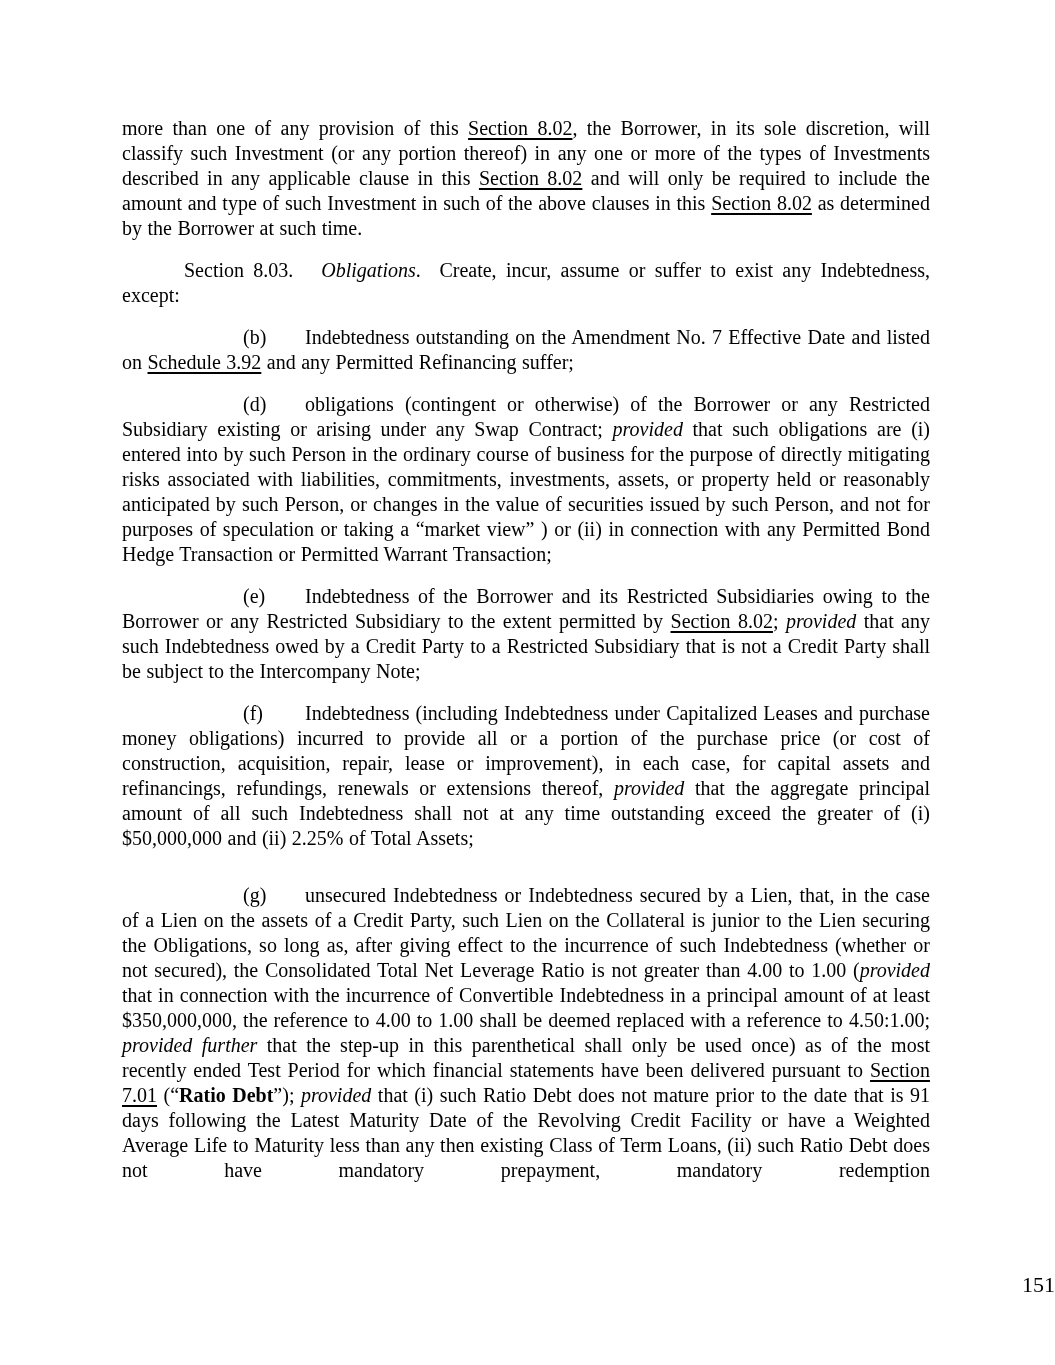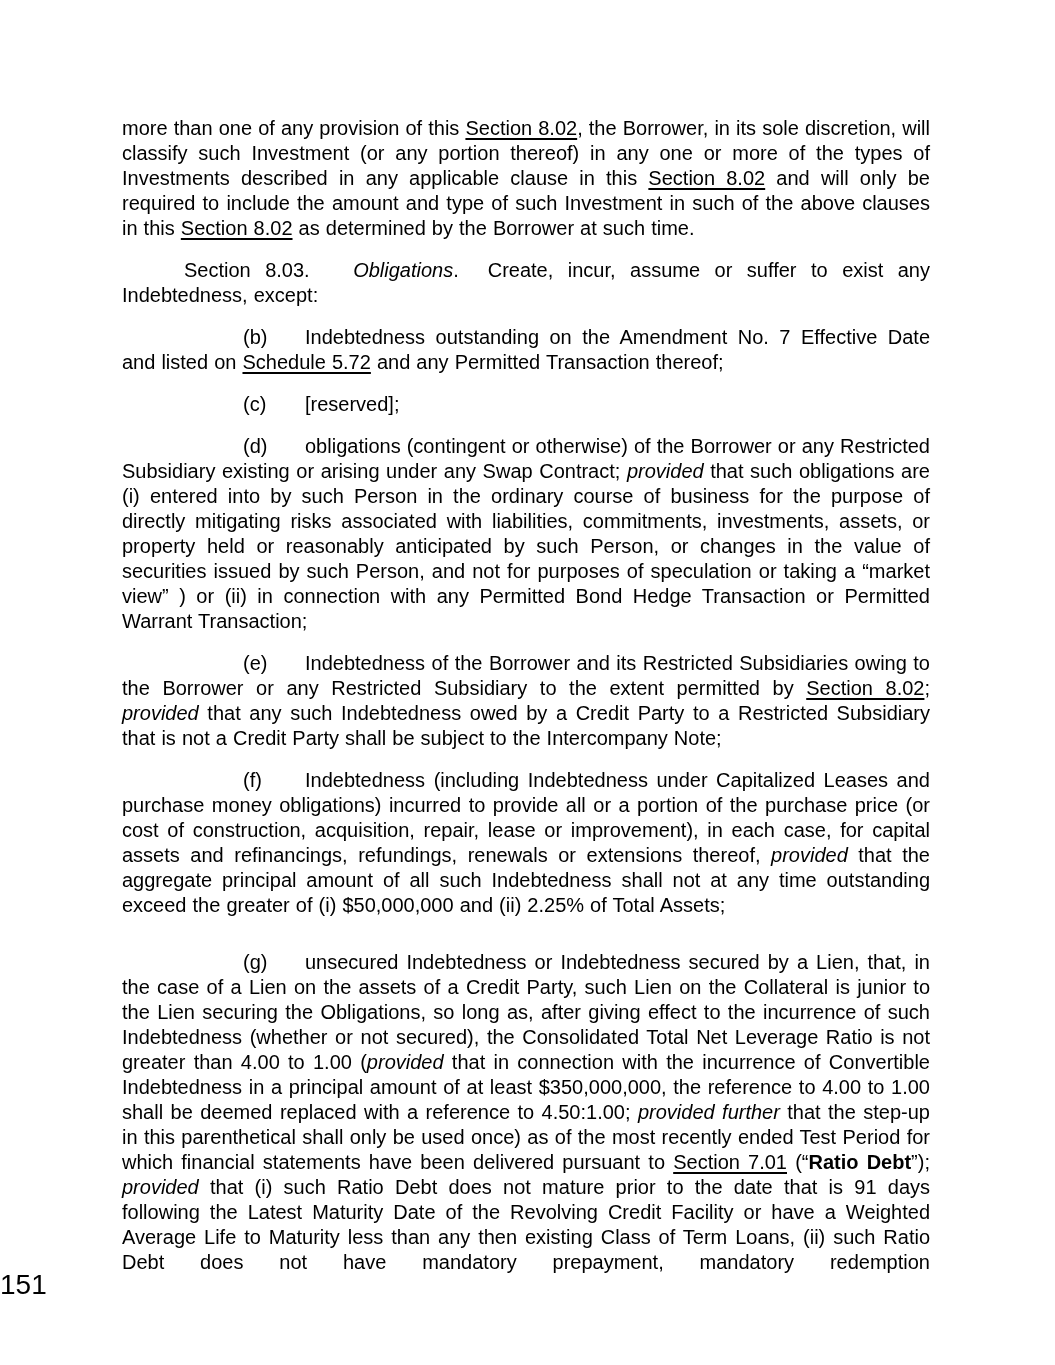--- a/index.html
+++ b/index.html
@@ -6,21 +6,21 @@
     margin: 0;
     padding: 0;
     background: #ffffff;
   }
   .page {
     position: relative;
     width: 1055px;
     height: 1365px;
     background: #ffffff;
     color: #000000;
-    font-family: Liberation Sans, sans-serif;
+    font-family: Liberation Serif, serif;
     overflow: hidden;
   }
   .doc-body {
     position: absolute;
     left: 122px;
     top: 116px;
     width: 808px;
   }
   .para {
     margin: 0 0 17px 0;
@@ -39,33 +39,32 @@
     text-indent: 0;
   }
   .u { text-decoration: underline; text-underline-offset: 3px; }
   .i { font-style: italic; }
   .b { font-weight: bold; }
   .page-number {
     position: absolute;
     left: 0;
     top: 1272px;
     width: 100%;
-    text-align: left;
-    font-size: 28px;
+    text-align: right;
+    font-size: 22px;
     line-height: 25px;
   }
 </style>
 </head>
 <body>
 
 <div class="page">
   <div class="doc-body">
       <p class="para style-body"><span>more than one of any provision of this </span><span class="u">Section 8.02</span><span>, the Borrower, in its sole discretion, will classify such Investment (or any portion thereof) in any one or more of the types of Investments described in any applicable clause in this </span><span class="u">Section 8.02</span><span> and will only be required to include the amount and type of such Investment in such of the above clauses in this </span><span class="u">Section 8.02</span><span> as determined by the Borrower at such time.</span></p>
       <p class="para style-section"><span>Section 8.03.&nbsp;&nbsp; </span><span class="i">Obligations</span><span>.&nbsp; Create, incur, assume or suffer to exist any Indebtedness, except:</span></p>
-      <p class="para style-clause"><span class="clause-label">(b)</span><span>Indebtedness outstanding on the Amendment No. 7 Effective Date and listed on </span><span class="u">Schedule 5.72</span><span> and any Permitted Transaction thereof;</span></p>
-      <p class="para style-clause"><span class="clause-label">(c)</span><span>[reserved];</span></p>
+      <p class="para style-clause"><span class="clause-label">(b)</span><span>Indebtedness outstanding on the Amendment No. 7 Effective Date and listed on </span><span class="u">Schedule 3.92</span><span> and any Permitted Refinancing suffer;</span></p>
       <p class="para style-clause"><span class="clause-label">(d)</span><span>obligations (contingent or otherwise) of the Borrower or any Restricted Subsidiary existing or arising under any Swap Contract; </span><span class="i">provided</span><span> that such obligations are (i) entered into by such Person in the ordinary course of business for the purpose of directly mitigating risks associated with liabilities, commitments, investments, assets, or property held or reasonably anticipated by such Person, or changes in the value of securities issued by such Person, and not for purposes of speculation or taking a “market view” ) or (ii) in connection with any Permitted Bond Hedge Transaction or Permitted Warrant Transaction;</span></p>
       <p class="para style-clause"><span class="clause-label">(e)</span><span>Indebtedness of the Borrower and its Restricted Subsidiaries owing to the Borrower or any Restricted Subsidiary to the extent permitted by </span><span class="u">Section 8.02</span><span>; </span><span class="i">provided</span><span> that any such Indebtedness owed by a Credit Party to a Restricted Subsidiary that is not a Credit Party shall be subject to the Intercompany Note;</span></p>
       <p class="para style-clause"><span class="clause-label">(f)</span><span>Indebtedness (including Indebtedness under Capitalized Leases and purchase money obligations) incurred to provide all or a portion of the purchase price (or cost of construction, acquisition, repair, lease or improvement), in each case, for capital assets and refinancings, refundings, renewals or extensions thereof, </span><span class="i">provided</span><span> that the aggregate principal amount of all such Indebtedness shall not at any time outstanding exceed the greater of (i) $50,000,000 and (ii) 2.25% of Total Assets;</span></p>
       <p class="para style-clause justify-last"><span class="clause-label">(g)</span><span>unsecured Indebtedness or Indebtedness secured by a Lien, that, in the case of a Lien on the assets of a Credit Party, such Lien on the Collateral is junior to the Lien securing the Obligations, so long as, after giving effect to the incurrence of such Indebtedness (whether or not secured), the Consolidated Total Net Leverage Ratio is not greater than 4.00 to 1.00 (</span><span class="i">provided</span><span> that in connection with the incurrence of Convertible Indebtedness in a principal amount of at least $350,000,000, the reference to 4.00 to 1.00 shall be deemed replaced with a reference to 4.50:1.00; </span><span class="i">provided further</span><span> that the step-up in this parenthetical shall only be used once) as of the most recently ended Test Period for which financial statements have been delivered pursuant to </span><span class="u">Section 7.01</span><span> (“</span><span class="b">Ratio Debt</span><span>”); </span><span class="i">provided</span><span> that (i) such Ratio Debt does not mature prior to the date that is 91 days following the Latest Maturity Date of the Revolving Credit Facility or have a Weighted Average Life to Maturity less than any then existing Class of Term Loans, (ii) such Ratio Debt does not have mandatory prepayment, mandatory redemption</span></p>
     </div>
   <div class="page-number">151</div>
 </div>
 
 </body></html>

